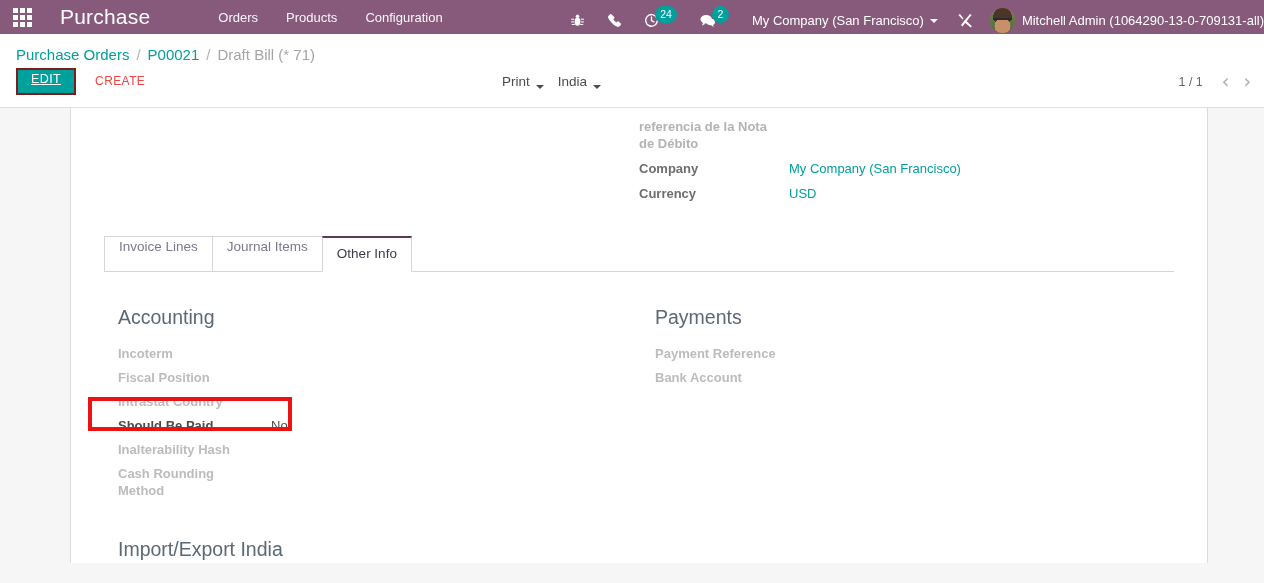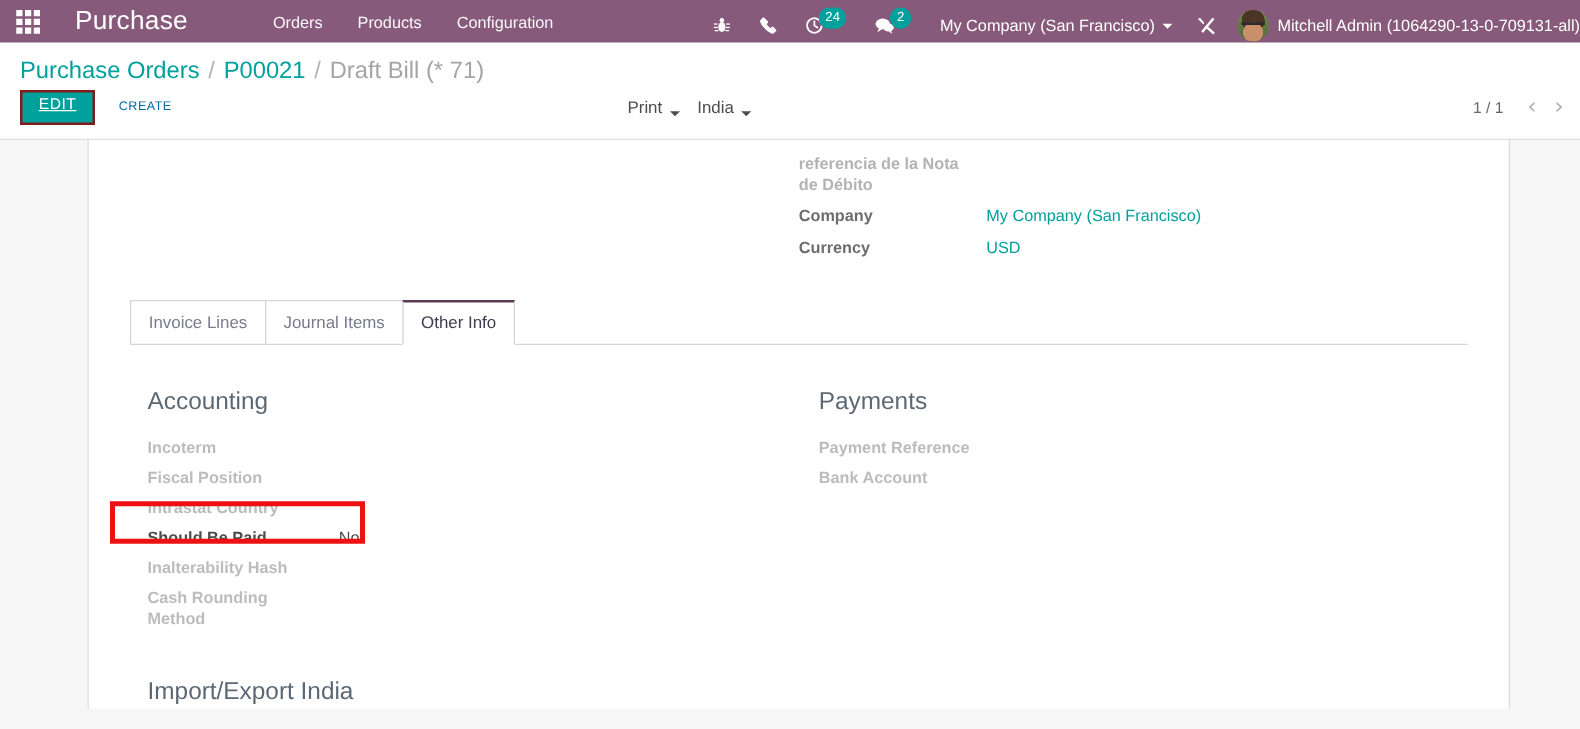--- a/index.html
+++ b/index.html
@@ -133,21 +133,21 @@
   }
 
   
   .control-panel {
     background: #ffffff;
     border-bottom: 1px solid #dfdfdf;
     padding: 0 16px;
   }
   .breadcrumb-row {
     padding: 12px 0 4px 0;
-    font-size: 19px;
+    font-size: 15px;
     display: flex;
     align-items: baseline;
     white-space: nowrap;
   }
   .bc-link { color: #00a09d; cursor: pointer; }
   .bc-sep { color: #b3b3b3; margin: 0 7px; }
   .bc-current { color: #a5a5a5; }
 
   .buttons-row {
     display: flex;
@@ -162,24 +162,24 @@
     font-size: 12.5px;
     letter-spacing: .4px;
     padding: 2px 13px 6px 13px;
     border: 2px solid #7f1d1d;
     border-radius: 0;
     cursor: pointer;
     line-height: 1.25;
     text-decoration: underline;
   }
   .btn-create {
-    color: #0369a1;
+    color: #ef4444;
     background: transparent;
     border: 1px solid transparent;
-    font-size: 10px;
+    font-size: 12px;
     letter-spacing: .4px;
     padding: 6px 13px;
     cursor: pointer;
     line-height: 1.25;
     margin-left: 5px;
   }
   .cp-dropdowns {
     position: absolute;
     left: 486px;
     display: flex;
@@ -266,21 +266,21 @@
 
   
   .notebook { padding: 0 33px; margin-top: 18px; }
   .tabs {
     display: flex;
     border-bottom: 1px solid #d6d6da;
     padding-left: 0px;
   }
   .tab {
     font-size: 13.5px;
-    padding: 9px 14px 8px 14px;
+    padding: 2px 14px 8px 14px;
     color: #7a7a8c;
     background: #ffffff;
     border: 1px solid #d6d6da;
     border-bottom: 1px solid #d6d6da;
     margin-bottom: -1px;
     cursor: pointer;
     margin-right: -1px;
     line-height: 1.25;
   }
   .tab.active {

